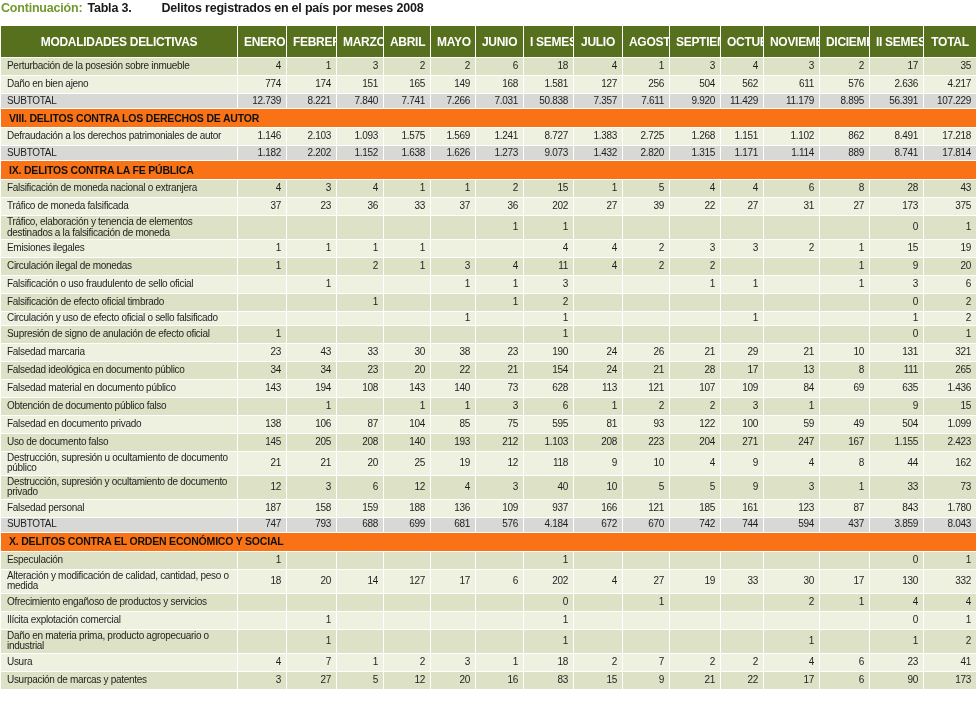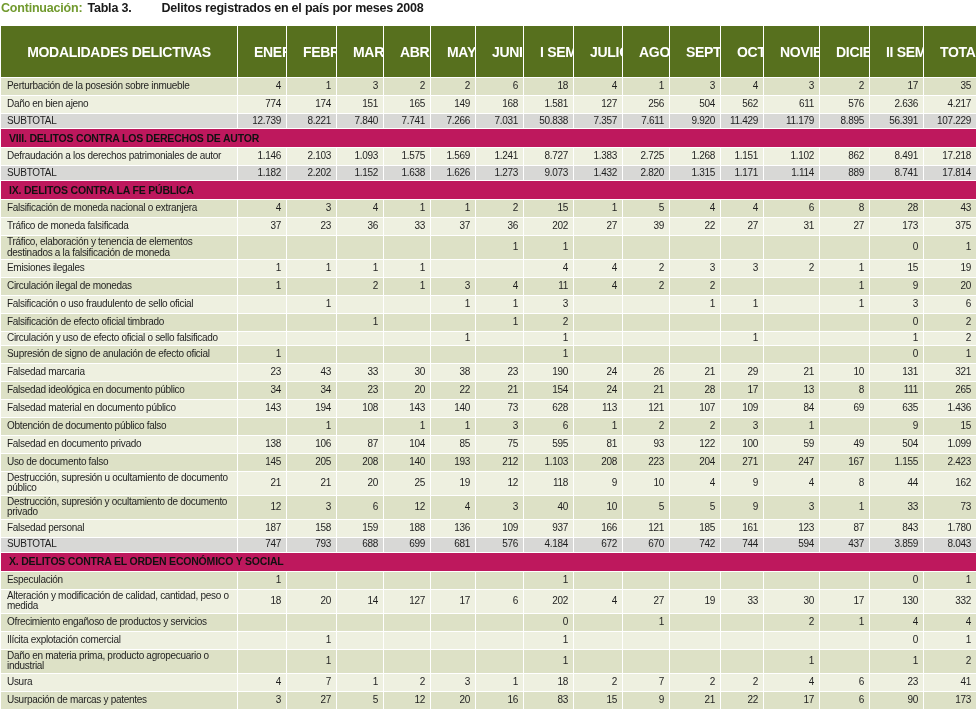--- a/index.html
+++ b/index.html
@@ -23,24 +23,24 @@
   .t-num{margin-left:5px;}
   .t-main{margin-left:30px;}
   table{
     border-collapse:collapse;
     table-layout:fixed;
     width:976px;
   }
   th{
     background:var(--header-bg,#57701e);
     color:#ffffff;
-    font-size:14px;
+    font-size:12px;
     font-weight:bold;
     letter-spacing:-0.3px;
-    padding:16px;
+    padding:6px;
     border:1px solid #ffffff;
     height:19px;
     overflow:hidden;
     white-space:nowrap;
   }
   td{
     font-size:10px;
     color:#1f1f1f;
     text-align:right;
     padding:1px 5px 1px 2px;
@@ -53,21 +53,21 @@
     text-align:left;
     padding:1px 3px 1px 6px;
   }
   tr.sh-a td{background:var(--row-dark,#dde1c6);}
   tr.sh-b td{background:var(--row-light,#eef0e0);}
   tr.subtotal td{background:var(--subtotal-bg,#d8d8d6);}
   tr.single{height:18px;}
   tr.subtotal{height:15px;}
   tr.section-row{height:19px;}
   td.section{
-    background:#be185d;
+    background:#f97316;
     font-weight:bold;
     font-size:10.5px;
     text-align:left;
     padding:3px 0 2px 8px;
     letter-spacing:-0.2px;
     color:#111111;
     white-space:nowrap;
   }
 </style>
 </head>

